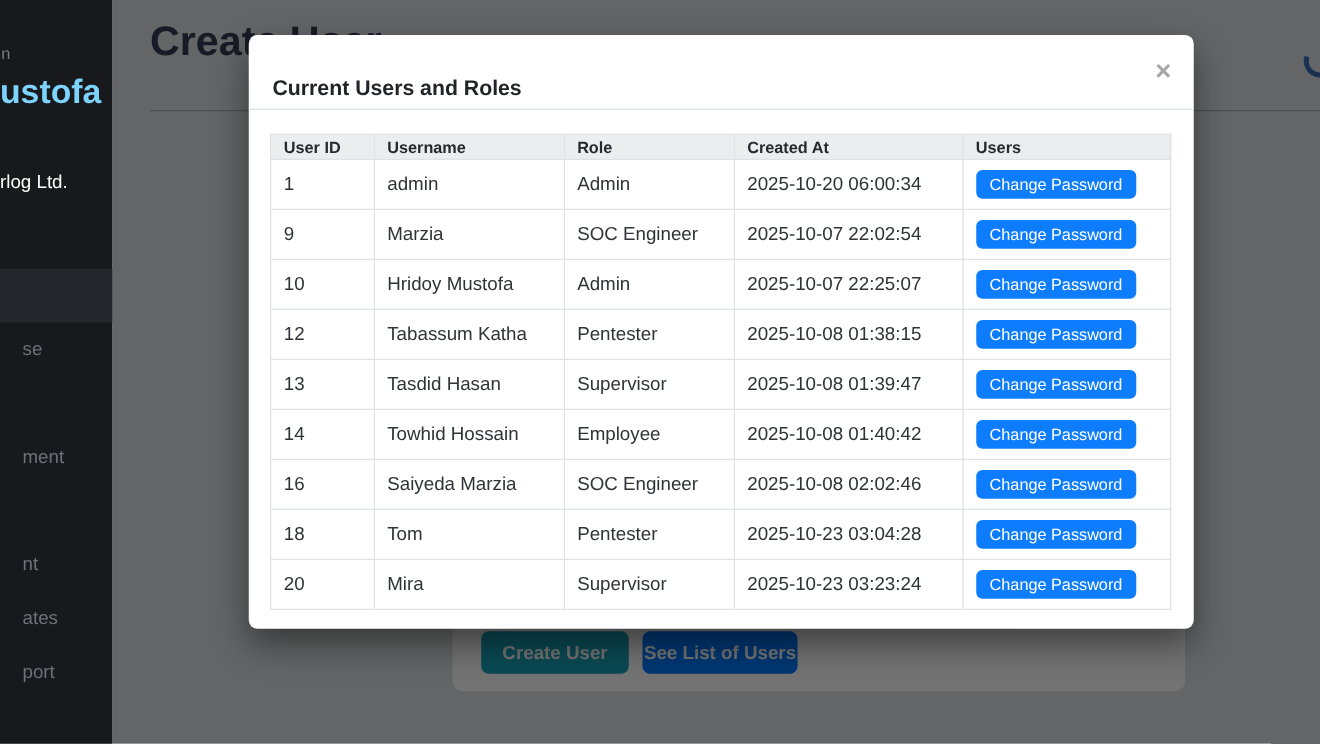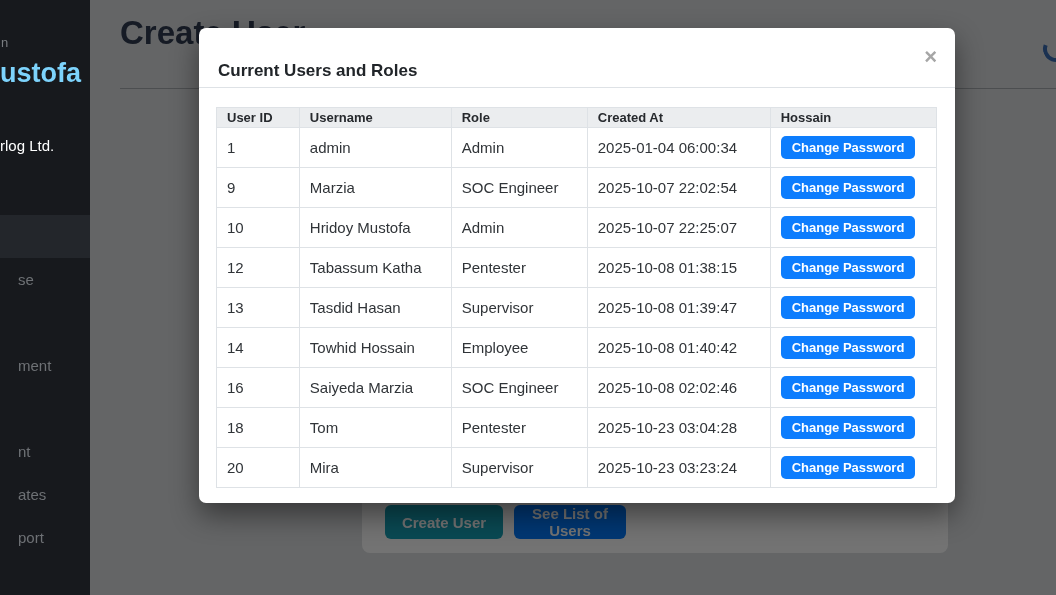--- a/index.html
+++ b/index.html
@@ -39,21 +39,21 @@
   .input-2 { top:230px; height:35px; }
   .form-select { position:absolute; left:24px; right:24px; top:300px; height:37px;
                  background:#ffffff; border:1px solid #c9ced3; border-radius:4px; }
   .select-caret { position:absolute; right:10px; top:12px; width:9px; height:9px;
                   border-right:2.5px solid #1b1b1b; border-bottom:2.5px solid #1b1b1b;
                   transform:rotate(45deg); }
   .bg-btn { position:absolute; top:380px; height:34px; border:none; border-radius:6px;
             color:#ffffff; font-weight:bold; font-size:15px; cursor:pointer;
             font-family:"Liberation Sans", sans-serif; }
   .btn-create  { left:23px;  width:118px; background:#17a2b8; }
-  .btn-seelist { left:152px; width:112px; background:#007bff; }
+  .btn-seelist { left:152px; width:124px; background:#007bff; }
 
   .backdrop { position:absolute; left:0; top:0; right:0; bottom:0;
               background:rgba(0,0,0,0.55); z-index:8; }
 
   
   .modal { position:absolute; left:156px; top:28px; width:756px; height:475px;
            background:#ffffff; border-radius:7px; z-index:20;
            box-shadow:0 12px 28px rgba(0,0,0,0.45);margin-left:43px; }
   .modal-header { position:relative; height:60px; border-bottom:1px solid #dee2e6; }
   .modal-title { position:absolute; left:19px; top:33px; font-size:17px; font-weight:bold;
@@ -63,21 +63,21 @@
                  font-family:"Liberation Sans", sans-serif; }
   .modal-body { padding:19px 18px 0 17px; }
 
   table.users { width:100%; border-collapse:collapse; table-layout:fixed; }
   table.users th { background:#ebedef; border:1px solid #dee2e6; text-align:left;
                    font-size:13px; font-weight:bold; color:#26292d; padding:2px 10px; }
   table.users td { border:1px solid #dee2e6; font-size:15px; color:#303438;
                    padding:8px 10px; height:22px; vertical-align:middle;
                    overflow:hidden; white-space:nowrap; }
   .cp-btn { background:#0d7dfd; color:#ffffff; border:none; border-radius:5px;
-            font-size:13px; font-weight:bold; padding:4px 11px; cursor:pointer;
+            font-size:13px; font-weight:normal; padding:4px 11px; cursor:pointer;
             font-family:"Liberation Sans", sans-serif; }
 </style>
 </head>
 <body>
 
 <div class="sidebar">
   <div class="frag-small">n</div>
   <div class="frag-brand">ustofa</div>
   <div class="frag-company">rlog Ltd.</div>
   <div class="side-menu" id="side-menu">
@@ -125,29 +125,29 @@
           <col style="width: 18.9%;">
           <col style="width: 25.4%;">
           <col style="width: 23.1%;">
         </colgroup>
       <thead>
           <tr id="users-thead-row">
             <th>User ID</th>
             <th>Username</th>
             <th>Role</th>
             <th>Created At</th>
-            <th>Hossain</th>
+            <th>Users</th>
           </tr>
         </thead>
       <tbody id="users-tbody">
           <tr>
             <td>1</td>
             <td>admin</td>
             <td>Admin</td>
-            <td>2025-01-04 06:00:34</td>
+            <td>2025-10-20 06:00:34</td>
             <td><button class="cp-btn">Change Password</button></td>
           </tr>
           <tr>
             <td>9</td>
             <td>Marzia</td>
             <td>SOC Engineer</td>
             <td>2025-10-07 22:02:54</td>
             <td><button class="cp-btn">Change Password</button></td>
           </tr>
           <tr>

